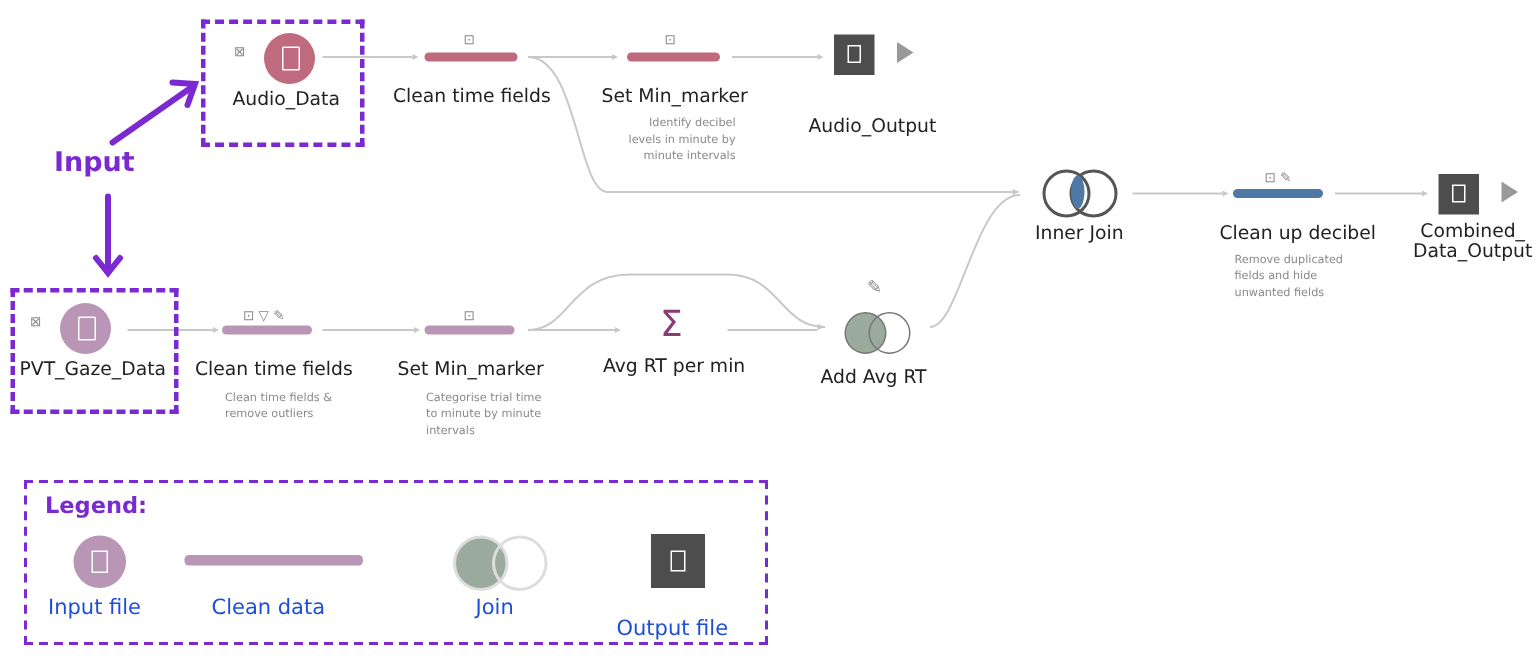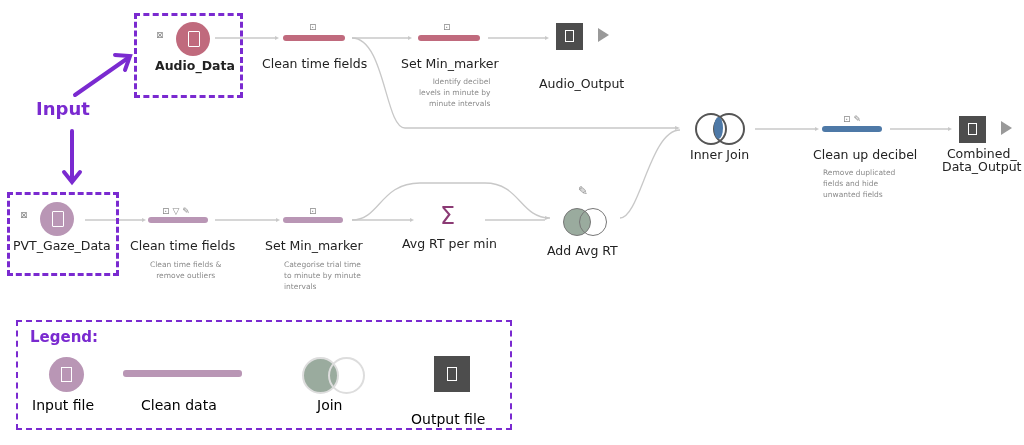--- a/index.html
+++ b/index.html
@@ -7,21 +7,21 @@
   #wires{position:absolute;left:0;top:0;}
   .abs{position:absolute;}
   .lbl{position:absolute;font-size:12.5px;color:#222;white-space:nowrap;font-weight:500;}
   .desc{position:absolute;font-size:7.5px;color:#8a8a8a;line-height:11px;}
   .bar{position:absolute;height:6px;border-radius:3px;}
   .circ{position:absolute;border-radius:50%;}
   .box{position:absolute;background:#4d4d4d;}
   .tiny{position:absolute;font-size:9px;color:#888;}
   .purple{color:#7a2ad0;}
   .dash{position:absolute;border:3px dashed #7a2ad0;}
-  .legend-lbl{position:absolute;font-size:14px;color:#000000;font-weight:500;white-space:nowrap;}
+  .legend-lbl{position:absolute;font-size:14px;color:#1d4ed8;font-weight:500;white-space:nowrap;}
 </style>
 </head>
 <body>
 
 <svg id="wires" width="1024" height="445">
   <g fill="none" stroke="#c8c8c8" stroke-width="1.3">
     <line x1="215" y1="38" x2="275" y2="38"></line>
     <line x1="352" y1="38" x2="408" y2="38"></line>
     <line x1="488" y1="38" x2="545" y2="38"></line>
     <path d="M352 38 C 385 38, 385 128, 405 128 L 675 128"></path>
@@ -56,21 +56,21 @@
 </svg>
 
 <div class="dash" style="left:134px;top:13px;width:103px;height:79px;"></div>
 <div class="dash" style="left:7px;top:192px;width:106px;height:78px;"></div>
 <div class="abs purple" style="left:36px;top:98px;font-size:18px;font-weight:bold;">Input</div>
 
 <div class="tiny" style="left:156px;top:30px;">⊠</div>
 <div class="circ" style="left:176px;top:22px;width:34px;height:34px;background:#c06a7d;">
   <div class="abs" style="left:12px;top:9px;width:10px;height:14px;border:1.5px solid #fff;border-radius:1px;"></div>
 </div>
-<div class="lbl" style="left:155px;top:58px;font-weight:bold;">Audio_Data</div>
+<div class="lbl" style="left:155px;top:58px;">Audio_Data</div>
 
 <div class="tiny" style="left:309px;top:22px;">⊡</div>
 <div class="bar" style="left:283px;top:35px;width:62px;background:#c06a7d;"></div>
 <div class="lbl" style="left:262px;top:56px;">Clean time fields</div>
 
 <div class="tiny" style="left:443px;top:22px;">⊡</div>
 <div class="bar" style="left:418px;top:35px;width:62px;background:#c06a7d;"></div>
 <div class="lbl" style="left:401px;top:56px;">Set Min_marker</div>
 <div class="desc" style="left:419px;top:76px;text-align:right;">
   <div>Identify decibel</div>
@@ -109,21 +109,21 @@
 
 <div class="tiny" style="left:20px;top:210px;">⊠</div>
 <div class="circ" style="left:40px;top:202px;width:34px;height:34px;background:#b996b5;">
   <div class="abs" style="left:12px;top:9px;width:10px;height:14px;border:1.5px solid #fff;border-radius:1px;"></div>
 </div>
 <div class="lbl" style="left:13px;top:238px;">PVT_Gaze_Data</div>
 
 <div class="tiny" style="left:162px;top:206px;">⊡ ▽ ✎</div>
 <div class="bar" style="left:148px;top:217px;width:60px;background:#b996b5;"></div>
 <div class="lbl" style="left:130px;top:238px;">Clean time fields</div>
-<div class="desc" style="left:150px;top:259px;text-align:center;">
+<div class="desc" style="left:150px;top:259px;">
   <div>Clean time fields &amp;</div>
     <div>remove outliers</div>
 </div>
 
 <div class="tiny" style="left:309px;top:206px;">⊡</div>
 <div class="bar" style="left:283px;top:217px;width:60px;background:#b996b5;"></div>
 <div class="lbl" style="left:265px;top:238px;">Set Min_marker</div>
 <div class="desc" style="left:284px;top:259px;">
   <div>Categorise trial time</div>
     <div>to minute by minute</div>

